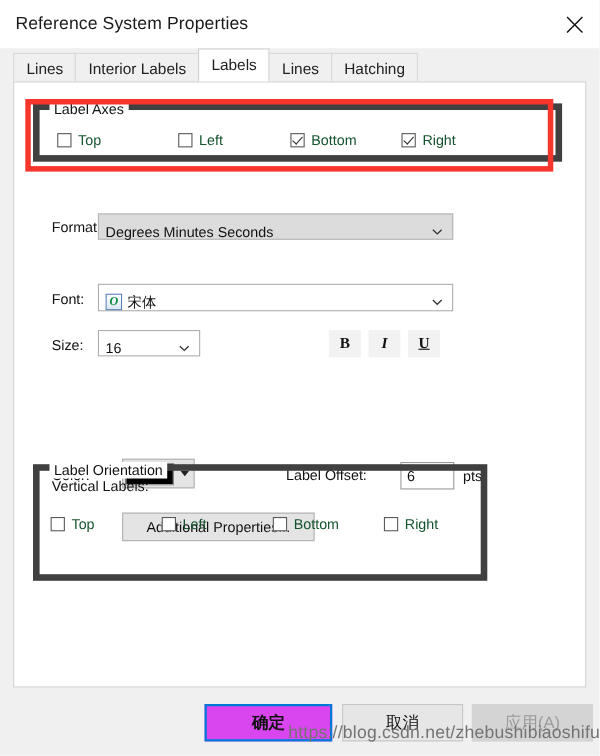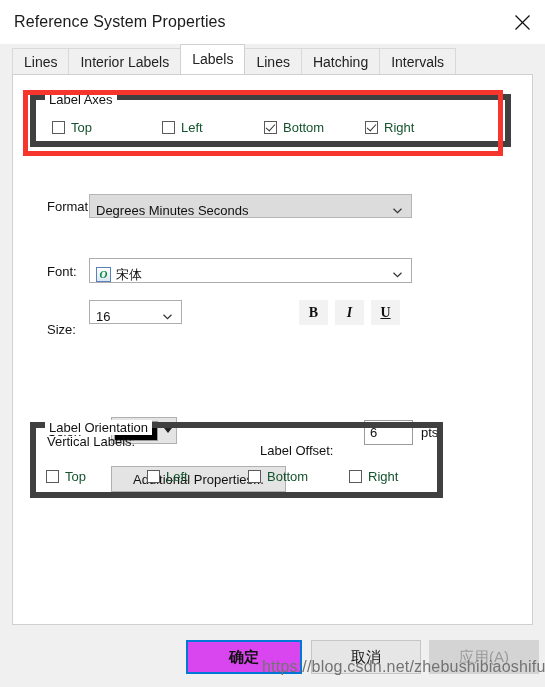--- a/index.html
+++ b/index.html
@@ -113,21 +113,21 @@
   #group-label-style {
     left: 17px;
     top: 94px;
     width: 413px;
     height: 235px;
   }
   #group-label-orientation {
     left: 17px;
     top: 347px;
     width: 413px;
-    height: 76px;
+    height: 106px;
   }
 
   
   .red-box {
     position: absolute;
     left: 23px;
     top: 90px;
     width: 480px;
     height: 66px;
     border: 5px solid #f6352c;
@@ -398,21 +398,20 @@
     </span>
   </div>
 </div>
 
 <div class="tabstrip">
   <div class="tab">Lines</div>
   <div class="tab">Interior Labels</div>
   <div class="tab selected">Labels</div>
   <div class="tab">Lines</div>
   <div class="tab">Hatching</div>
-  <div class="tab">Intervals</div>
 </div>
 
 <div class="content">
 
   <div class="group" id="group-label-axes">
     <span class="group-title">Label Axes</span>
 
     <div class="cbrow" style="left:16px; top:20px;">
       <div class="cb" style="width:110px;">
         <span class="box"></span>
@@ -448,21 +447,21 @@
   <div class="combo" id="combo-font">
     <span class="font-icon">O</span>
     <span>宋体</span>
     <span class="arrow">
       <svg width="11" height="11" viewBox="0 0 11 11">
           <polyline points="1.5,3.8 5.5,7.6 9.5,3.8" fill="none" stroke="#333" stroke-width="1.2"></polyline>
         </svg>
     </span>
   </div>
 
-  <span class="field-label" style="left:34px; top:247px;text-align:right;">Size:</span>
+  <span class="field-label" style="left:34px; top:231px;text-align:right;">Size:</span>
   <div class="combo" id="combo-size">
     <span>16</span>
     <span class="arrow">
       <svg width="11" height="11" viewBox="0 0 11 11">
           <polyline points="1.5,3.8 5.5,7.6 9.5,3.8" fill="none" stroke="#333" stroke-width="1.2"></polyline>
         </svg>
     </span>
   </div>
 
   <div class="biu">
@@ -470,21 +469,21 @@
     <span class="biu-btn i">I</span>
     <span class="biu-btn u">U</span>
   </div>
 
   <span class="field-label" style="left:34px; top:349px;">Color:</span>
   <div id="color-picker">
     <span id="color-swatch"></span>
     <span id="color-arrow"></span>
   </div>
 
-  <span class="field-label" style="left:247px; top:368px;">Label Offset:</span>
+  <span class="field-label" style="left:247px; top:349px;">Label Offset:</span>
   <div id="label-offset-input">6</div>
   <span class="field-label" style="left:408px; top:350px;">pts</span>
 
   <div id="additional-properties-btn">Additional Properties...</div>
 
   <div class="group" id="group-label-orientation">
     <span class="group-title">Label Orientation</span>
   </div>
 
   <span class="field-label" style="left:34px; top:359px;">Vertical Labels:</span>

